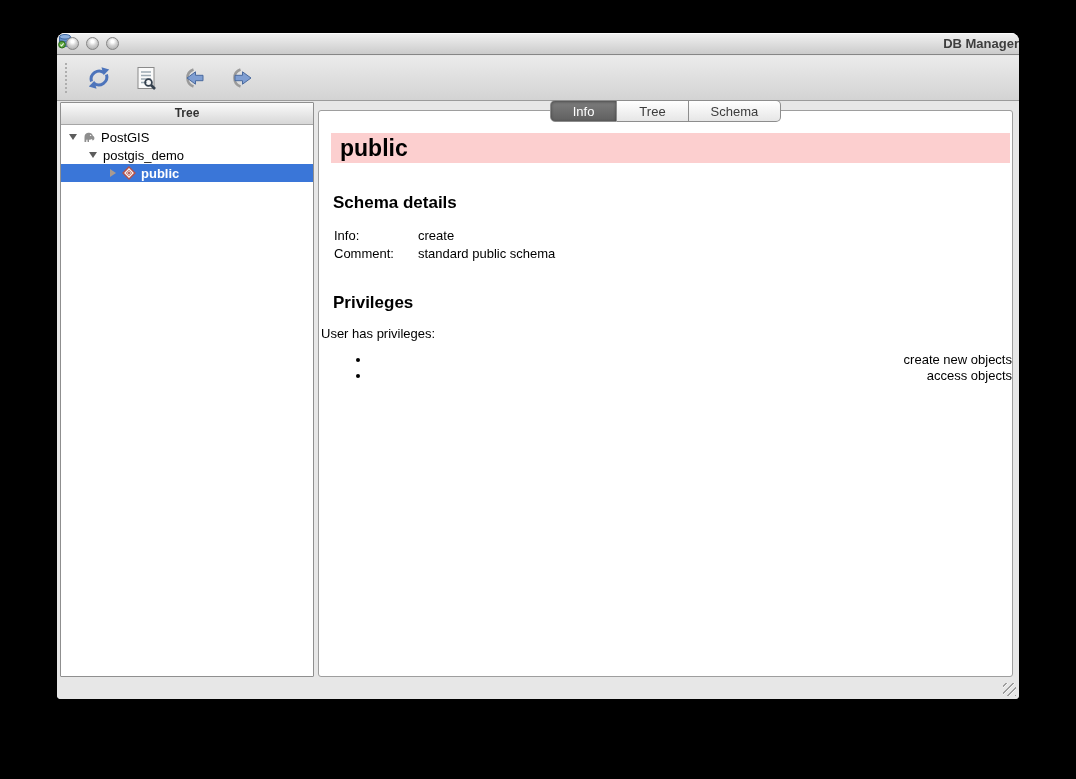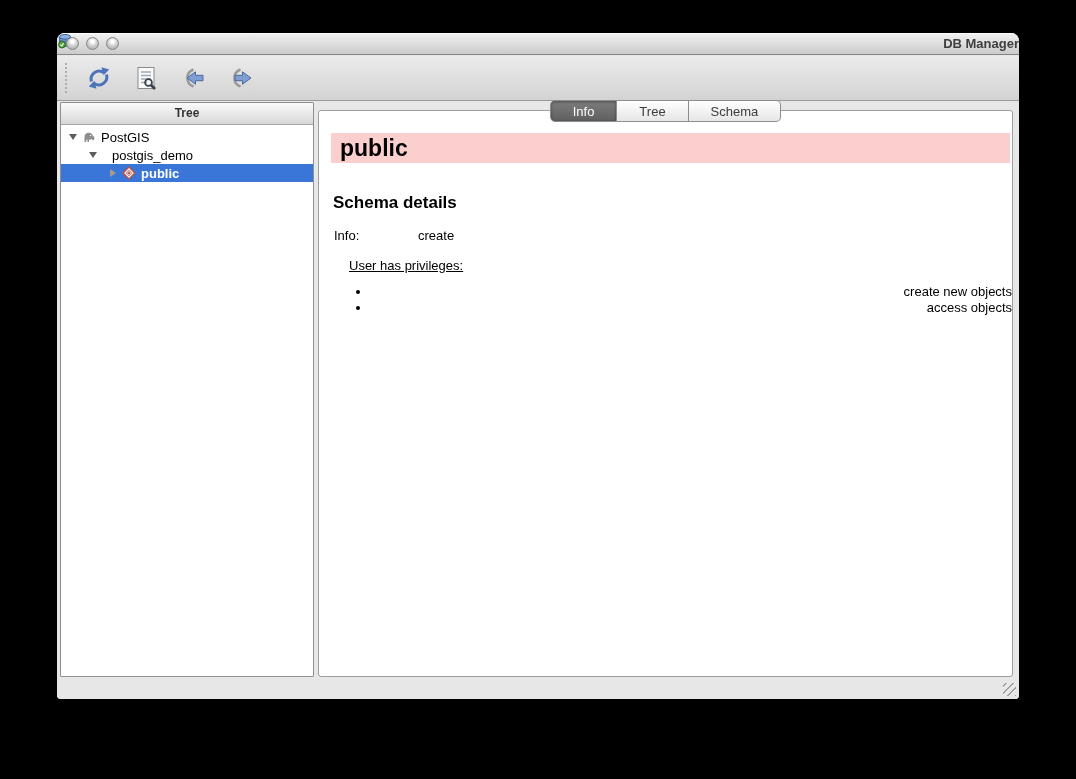--- a/index.html
+++ b/index.html
@@ -75,21 +75,21 @@
   .tab-pane {
     position:absolute; left:261px; right:6px; top:77px; bottom:22px;
     background:#fff; border:1px solid #9e9e9e; border-radius:3px; overflow:hidden;
   }
   .banner { margin:22px 2px 0 12px; height:30px; line-height:30px; background:#fccfcf;
     font-size:23px; font-weight:bold; color:#000; padding-left:9px; }
   .section-h { margin:30px 12px 0 14px; font-size:17px; font-weight:bold; color:#000; }
   .kv-table { margin:14px 0 0 15px; font-size:13px; line-height:18px; border-collapse:collapse; }
   .kv-table td { padding:0; vertical-align:top; }
   .kv-label { width:84px; }
-  .intro { margin:13px 0 0 30px; font-size:13px;text-decoration:underline; }
+  .intro { margin:13px 0 0 2px; font-size:13px; }
   ul.bullets { margin:11px 0 0 0; padding-left:52px; font-size:13px; line-height:16px;text-align:right; }
   ul.bullets li { margin:0; }
 
   
   .statusbar { position:absolute; left:0; right:0; bottom:0; height:21px; background:#e7e7e7; }
   .grip { position:absolute; right:3px; bottom:3px; width:13px; height:13px;
     background:repeating-linear-gradient(135deg, transparent 0 2px, #9e9e9e 2px 3px,
       #f5f5f5 3px 4px, transparent 4px 5px); }
 </style>
 </head>
@@ -175,21 +175,21 @@
             <circle cx="8.6" cy="5.4" r=".7" fill="#f2f2f2"></circle>
           </svg>
         </span>
         <span>PostGIS</span>
       </div>
 
       <div class="tree-row indent1">
         <span class="disc">
             <span class="tri-down"></span>
           </span>
-        <span style="margin-left:13px;">postgis_demo</span>
+        <span style="margin-left:4px;">postgis_demo</span>
       </div>
 
       <div class="tree-row indent2 selected">
         <span class="disc">
             <span class="tri-right"></span>
           </span>
         <span class="tree-icon">
           <svg width="14" height="14" viewBox="0 0 14 14">
             <rect x="2.8" y="2.8" width="8.4" height="8.4" transform="rotate(45 7 7)" fill="#fff" stroke="#b2524c" stroke-width="1.5"></rect>
             <rect x="5" y="5" width="4" height="4" transform="rotate(45 7 7)" fill="none" stroke="#c8877f" stroke-width="1"></rect>
@@ -211,23 +211,28 @@
   <div class="tab-pane">
     <div class="banner">public</div>
 
     <div class="section-h">Schema details</div>
     <table class="kv-table">
       <tbody>
           <tr>
         <td class="kv-label">Info:</td>
         <td>create</td>
       </tr>
+      <tr>
+        <td class="kv-label">Comment:</td>
+        <td>standard public schema</td>
+      </tr>
     </tbody>
       </table>
 
+    <div class="section-h">Privileges</div>
     <div class="intro">User has privileges:</div>
     <ul class="bullets">
       <li>create new objects</li>
       <li>access objects</li>
     </ul>
   </div>
 
   <div class="statusbar">
     <div class="grip"></div>
   </div>

